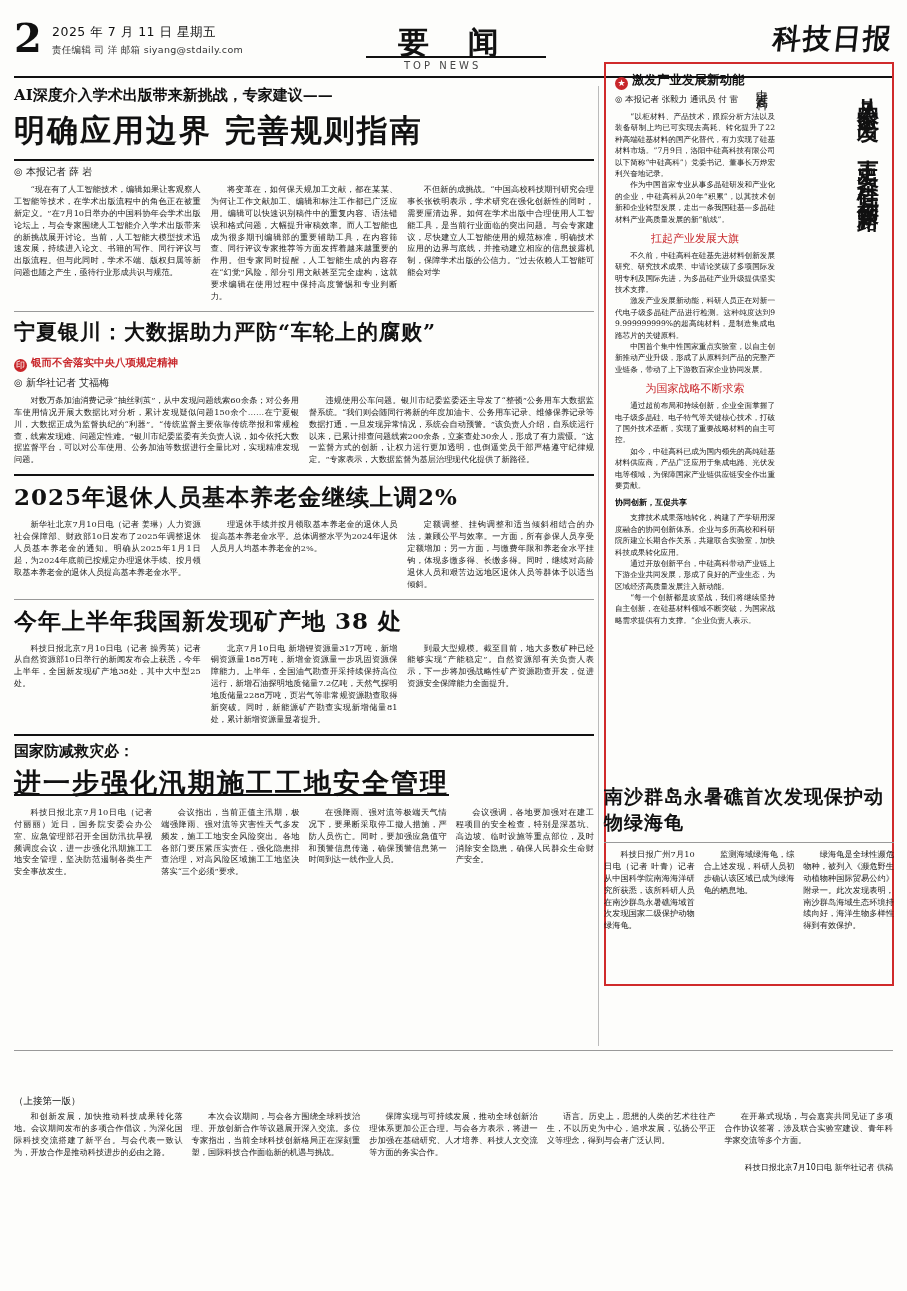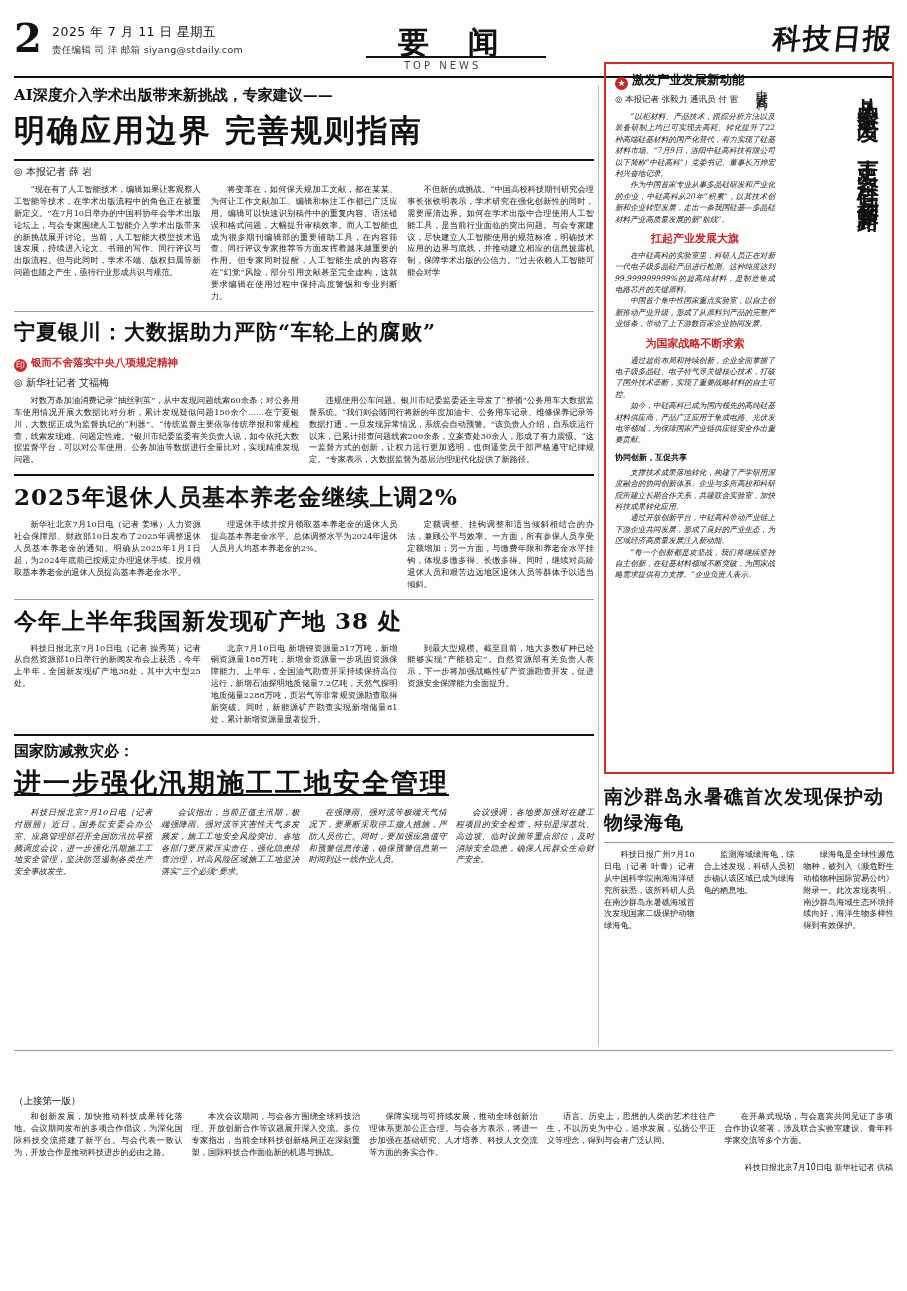--- a/index.html
+++ b/index.html
@@ -56,33 +56,33 @@
     hyphens:none;word-break:break-all;
   }
   .rule-thin{height:1px;background:#999;}
   .rule-med{height:2px;background:#111;}
 
   
   .left{position:absolute;left:14px;top:86px;width:580px;}
   .art{margin-bottom:6px;}
   .cols3{display:flex;gap:10px;margin-top:5px;}
   .cols3>div{flex:1;}
-  .cols4{display:flex;gap:9px;margin-top:5px;font-style:italic;}
+  .cols4{display:flex;gap:9px;margin-top:5px;}
   .cols4>div{flex:1;}
 
   .seal{
     display:inline-block;width:13px;height:13px;border-radius:50%;
     background:#c8262a;color:#fff;font-size:9px;line-height:13px;text-align:center;
     margin-right:4px;vertical-align:-2px;
   }
   .tag-red{font-size:10.5px;color:#c8262a;font-weight:bold;}
 
   
   .feature{
-    position:absolute;left:604px;top:62px;width:290px;height:712px;
+    position:absolute;left:604px;top:62px;width:290px;height:924px;
     border:2.5px solid #d02b2b;box-sizing:border-box;padding:8px 9px;
   }
   .feature-vert-title{
     position:absolute;right:10px;top:16px;width:112px;height:600px;
     writing-mode:vertical-rl;text-orientation:upright;
     font-size:22px;font-weight:bold;letter-spacing:5px;
     font-family:"DejaVu Serif","Liberation Serif",serif;
     line-height:1.25;
   }
   .feature-sub{
@@ -91,23 +91,22 @@
     font-size:12px;letter-spacing:3px;height:210px;
     font-family:"DejaVu Serif","Liberation Serif",serif;
   }
   .feature-head{font-size:12.5px;font-weight:bold;margin-bottom:4px;}
   .feature-byline{font-size:8.5px;margin-bottom:5px;color:#222;}
   .feature-body{
     width:160px;font-size:7.6px;line-height:1.5;text-align:justify;
     text-indent:2em;color:#1a1a1a;
     font-family:"DejaVu Serif","Liberation Serif",serif;
     word-break:break-all;
-    font-style:italic;
-  }
-  .sec-red{font-size:11px;font-weight:bold;color:#c8262a;text-align:center;margin:6px 0 4px;}
+  }
+  .sec-red{font-size:11px;font-weight:normal;color:#c8262a;text-align:center;margin:6px 0 4px;}
 
   
   .right-low{position:absolute;left:604px;top:784px;width:290px;}
   .rl-title{
     font-size:19px;font-weight:bold;letter-spacing:1px;
     font-family:"DejaVu Serif","Liberation Serif",serif;
   }
   .rl-cols{display:flex;gap:9px;margin-top:6px;}
   .rl-cols>div{flex:1;}
 
@@ -209,21 +208,22 @@
     </div>
     <div class="feature-byline">◎ 本报记者  张毅力   通讯员  付 雷</div>
 
     <div class="feature-vert-title">从农家『出发』，走出一条『硅』基创新路</div>
     <div class="feature-sub">中硅高科：</div>
 
     <div class="feature-body">“以柜材料、产品技术，跟踪分析方法以及装备研制上均已可实现去高耗、转化提升了22种高端硅基材料的国产化替代，有力实现了硅基材料市场。”7月9日，洛阳中硅高科技有限公司以下简称“中硅高科”）党委书记、董事长万烨宏利兴奋地记录。</div>
     <div class="feature-body">作为中国首家专业从事多晶硅研发和产业化的企业，中硅高科从20年“积累”，以其技术创新和企业转型发展，走出一条我国硅基—多晶硅材料产业高质量发展的新“航线”。</div>
 
     <div class="sec-red" style="width:160px;">扛起产业发展大旗</div>
-    <div class="feature-body">在中硅高科的实验室里，科研人员正在对新一代电子级多晶硅产品进行检测。这种纯度达到99.999999999%的超高纯材料，是制造集成电路芯片的关键原料。</div>
+    <div class="feature-body">不久前，中硅高科在硅基先进材料创新发展研究、研究技术成果、申请论奖碳了多项国际发明专利及国际先进，为多晶硅产业升级提供坚实技术支撑。</div>
+    <div class="feature-body">激发产业发展新动能，科研人员正在对新一代电子级多晶硅产品进行检测。这种纯度达到99.999999999%的超高纯材料，是制造集成电路芯片的关键原料。</div>
     <div class="feature-body">中国首个集中性国家重点实验室，以自主创新推动产业升级，形成了从原料到产品的完整产业链条，带动了上下游数百家企业协同发展。</div>
 
     <div class="sec-red" style="width:160px;">为国家战略不断求索</div>
     <div class="feature-body">通过超前布局和持续创新，企业全面掌握了电子级多晶硅、电子特气等关键核心技术，打破了国外技术垄断，实现了重要战略材料的自主可控。</div>
     <div class="feature-body">如今，中硅高科已成为国内领先的高纯硅基材料供应商，产品广泛应用于集成电路、光伏发电等领域，为保障国家产业链供应链安全作出重要贡献。</div>
 
     <div class="sec-red" style="width:160px;font-weight:bold;color:#111;font-size:8px;text-align:left;text-indent:0;">协同创新，互促共享</div>
     <div class="feature-body">支撑技术成果落地转化，构建了产学研用深度融合的协同创新体系。企业与多所高校和科研院所建立长期合作关系，共建联合实验室，加快科技成果转化应用。</div>
     <div class="feature-body">通过开放创新平台，中硅高科带动产业链上下游企业共同发展，形成了良好的产业生态，为区域经济高质量发展注入新动能。</div>
     <div class="feature-body">“每一个创新都是攻坚战，我们将继续坚持自主创新，在硅基材料领域不断突破，为国家战略需求提供有力支撑。”企业负责人表示。</div>

